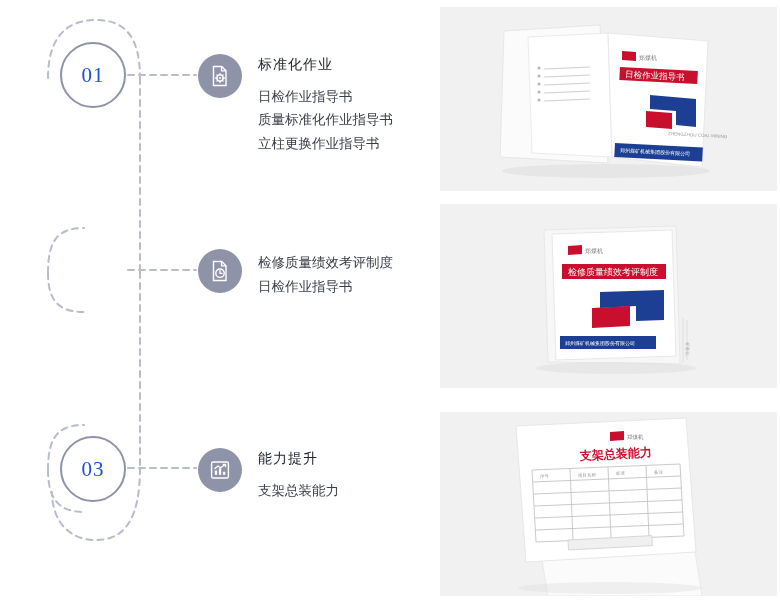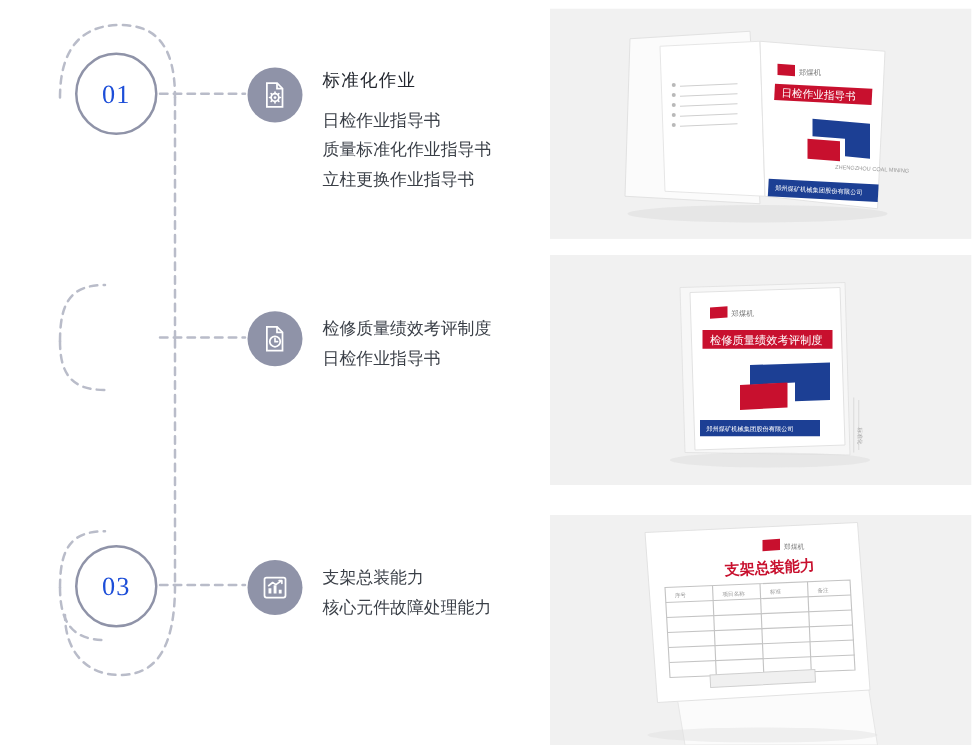--- a/index.html
+++ b/index.html
@@ -198,22 +198,22 @@
       <svg width="24" height="24" viewBox="0 0 24 24">
         <rect x="3.6" y="4" width="16.8" height="16" rx="1.6" fill="none" stroke="#ffffff" stroke-width="1.4"></rect>
         <rect x="6.8" y="12.6" width="2.3" height="4.2" fill="#ffffff"></rect>
         <rect x="10.9" y="10.2" width="2.3" height="6.6" fill="#ffffff"></rect>
         <rect x="15.0" y="13.8" width="2.3" height="3.0" fill="#ffffff"></rect>
         <path d="M6.9 10.6l3.2-2.6 2.6 1.7 4.1-2.9" fill="none" stroke="#ffffff" stroke-width="1.3" stroke-linecap="round" stroke-linejoin="round"></path>
         <path d="M15.3 6.5h2.2v2.2" fill="none" stroke="#ffffff" stroke-width="1.3" stroke-linecap="round" stroke-linejoin="round"></path>
       </svg>
     </div>
     <div class="step-text">
+      <div class="step-title">能力提升</div>
       <div class="step-line">支架总装能力</div>
-      <div class="step-line">核心元件故障处理能力</div>
     </div>
   </div>
 </div>
 
 <div id="gallery">
 
   <div class="photo photo-1">
     <svg width="337" height="184" viewBox="0 0 337 184">
       <rect width="337" height="184" fill="#f1f1f1"></rect>
 

